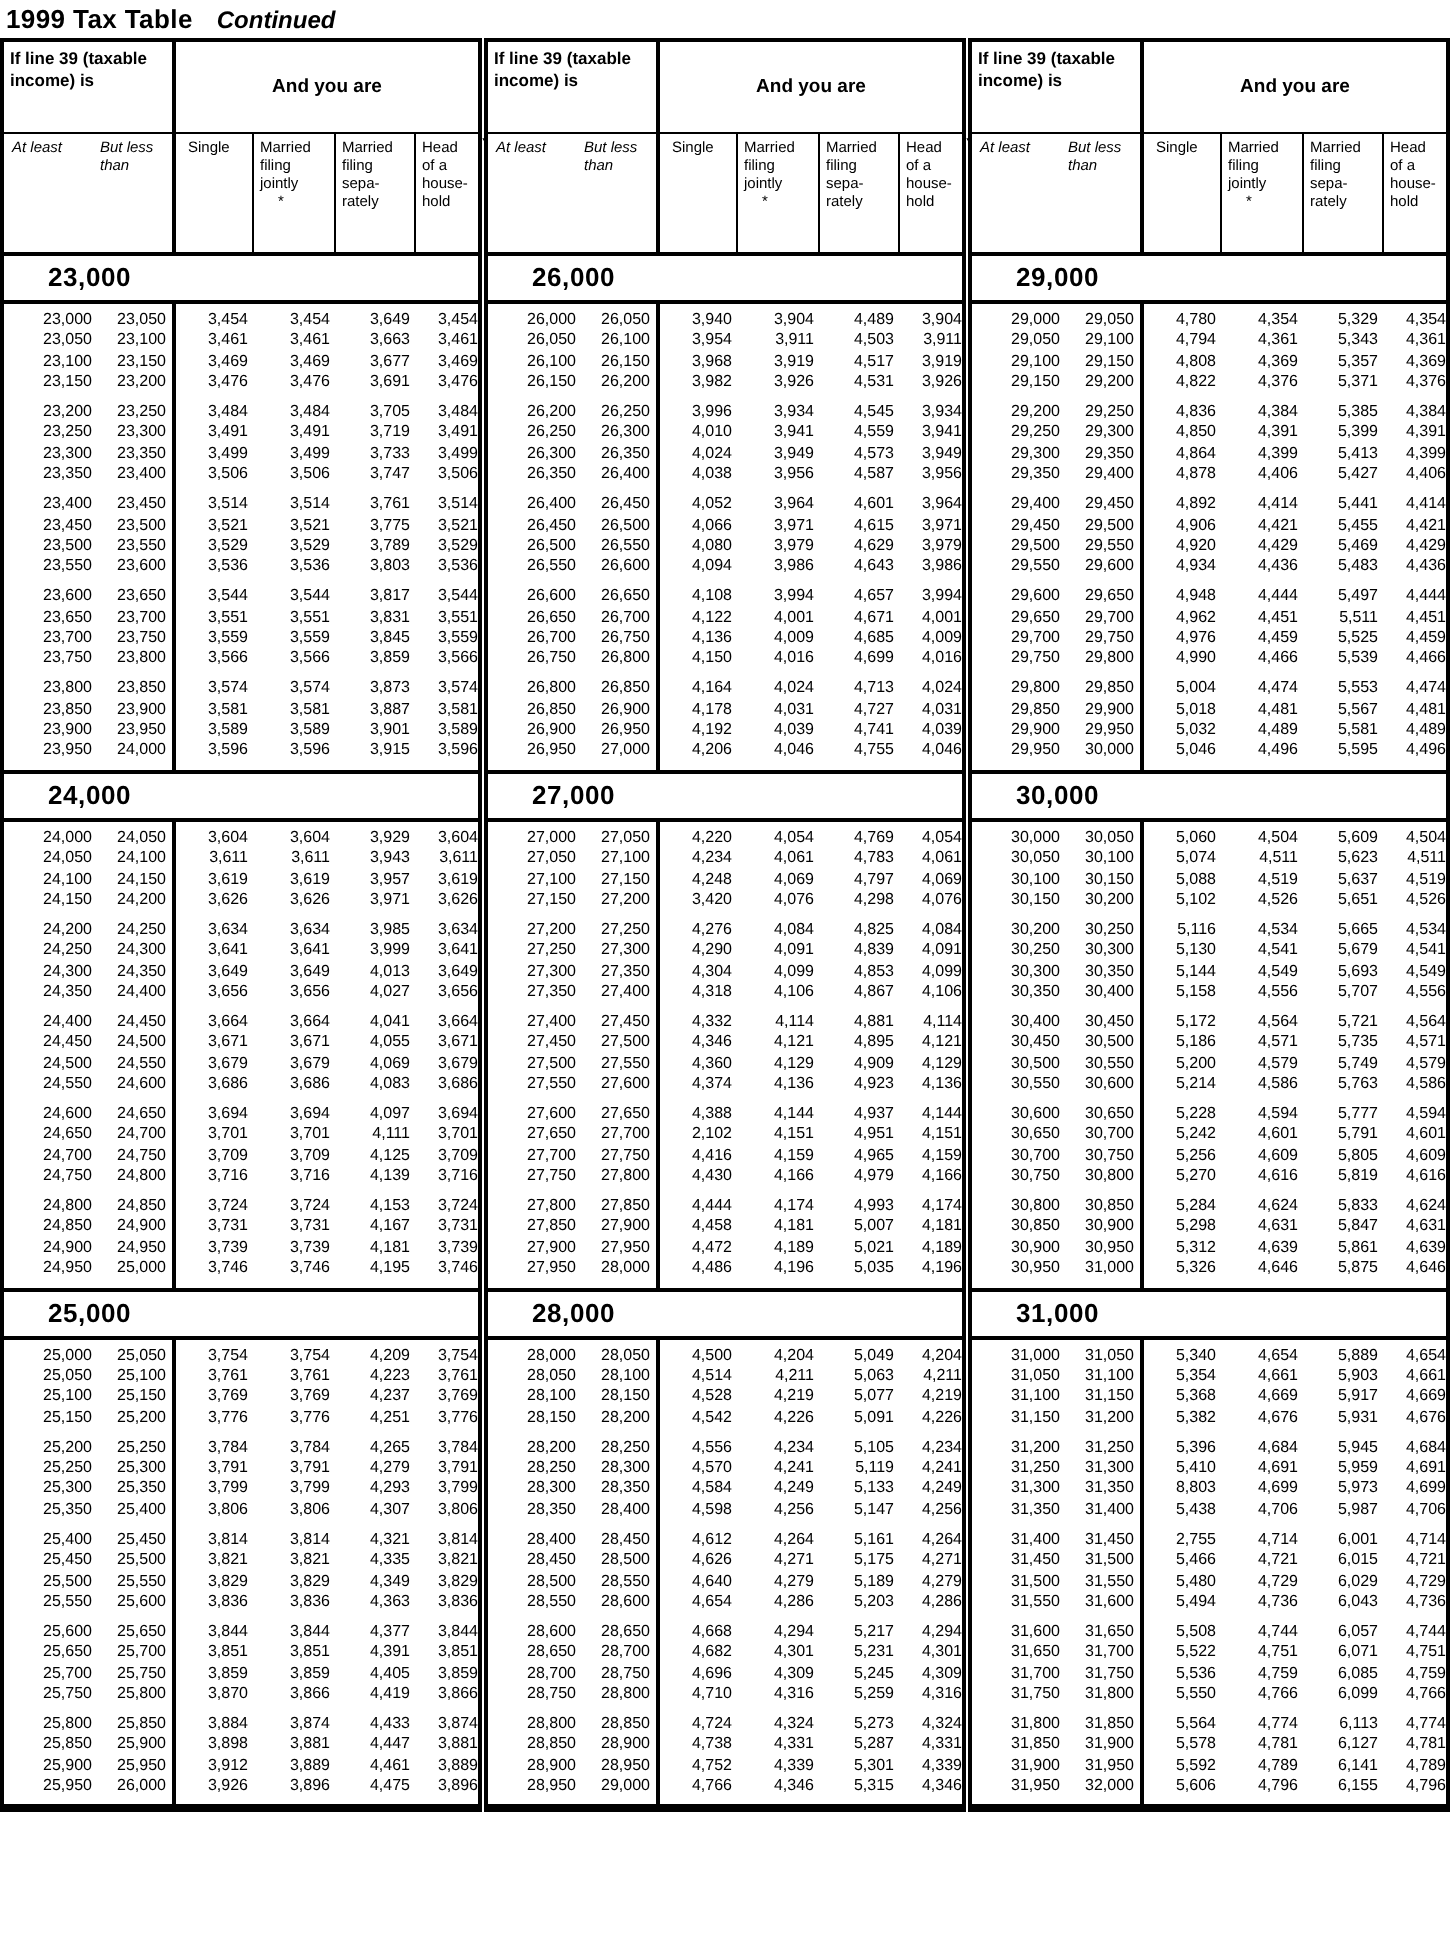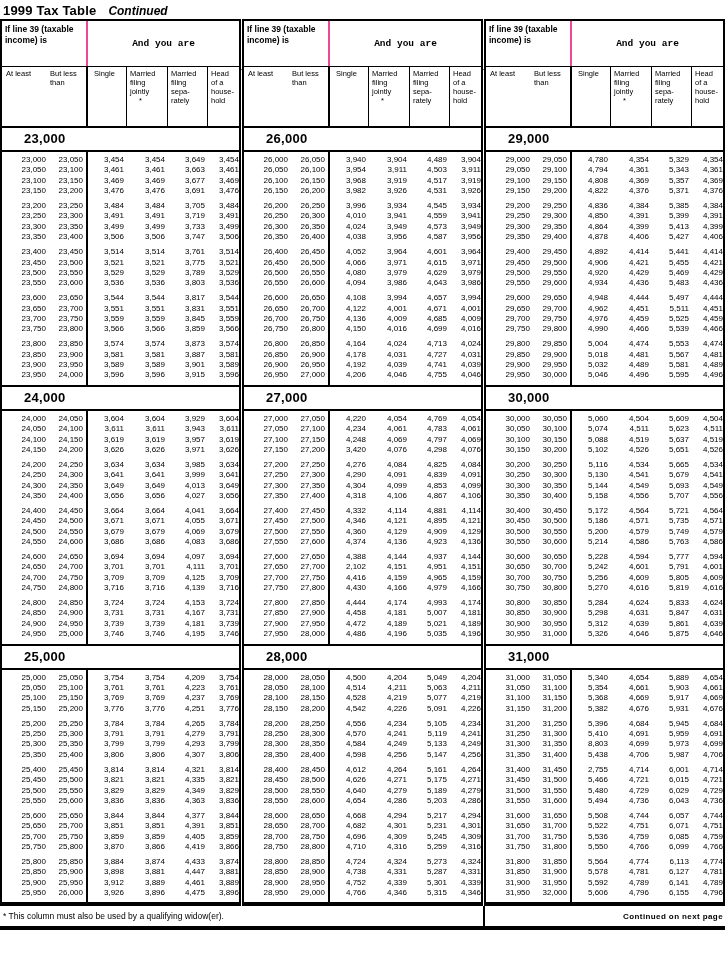--- a/index.html
+++ b/index.html
@@ -8,23 +8,23 @@
   .title-row{height:19px;padding-left:3px;box-sizing:border-box;}
   .title-inner{display:inline-block;border-bottom:2px solid #000;padding:1px 2px 1px 0;min-width:183px;}
   .title-main{font-weight:bold;font-size:13px;letter-spacing:0.2px;}
   .title-cont{font-style:italic;font-weight:bold;font-size:12px;margin-left:12px;}
   .panels{display:flex;align-items:center;}
   .panel{width:241px;box-sizing:border-box;border:2px solid #000;margin-right:1px;background:#fff;}
   .panel:last-child{margin-right:0;}
   
   .hdr-row1{display:grid;grid-template-columns:84px 1fr;border-bottom:1px solid #000;height:45px;}
   .hdr-income{font-weight:bold;font-size:8.5px;line-height:1.3;padding:3px 2px 0 3px;}
-  .hdr-right1{border-left:2px solid #ec4899;display:flex;align-items:center;justify-content:center;font-weight:bold;font-size:9.5px;font-family:Liberation Mono, monospace;}
+  .hdr-right1{border-left:2px solid #000000;display:flex;align-items:center;justify-content:center;font-weight:bold;font-size:9.5px;}
   .hdr-row2{display:grid;grid-template-columns:84px 1fr;height:59px;border-bottom:2px solid #000;}
-  .hdr-income-cols{display:grid;grid-template-columns:44px 1fr;font-size:7.5px;line-height:1.25;}
+  .hdr-income-cols{display:grid;grid-template-columns:44px 1fr;font-size:7.5px;line-height:1.25;font-style:italic;}
   .hdr-income-cols>div{padding:2px 0 0 4px;}
   .hdr-right2{border-left:2px solid #000;display:flex;}
   .hdr-filing{display:grid;grid-template-columns:38px 41px 40px 34px;flex:1;}
   .hdr-filing>div{font-size:7.5px;line-height:1.22;padding:2px 0 0 3px;border-left:1px solid #000;}
   .hdr-filing>div:first-child{border-left:none;padding-left:6px;}
   .hdr-star{padding-left:9px;}
   .hdr-tax{font-weight:bold;font-size:8.5px;text-align:center;padding:0 0 2px 0;}
   
   .band{height:22px;line-height:22px;border-bottom:2px solid #000;font-weight:bold;font-size:13px;padding-left:22px;letter-spacing:0.3px;}
   .sdata{position:relative;padding:3px 0 4px 0;border-bottom:2px solid #000;}
@@ -1734,17 +1734,13 @@
                 <div>4,796</div>
                 <div>6,155</div>
                 <div>4,796</div>
               </div>
             </div>
           </div>
         </div>
       </div>
     </div>
 
-  <div class="footer">
-    <div class="footnote">* This column must also be used by a qualifying widow(er).</div>
-    <div class="continued">Continued on next page</div>
-  </div>
 </div>
 
 </body></html>

